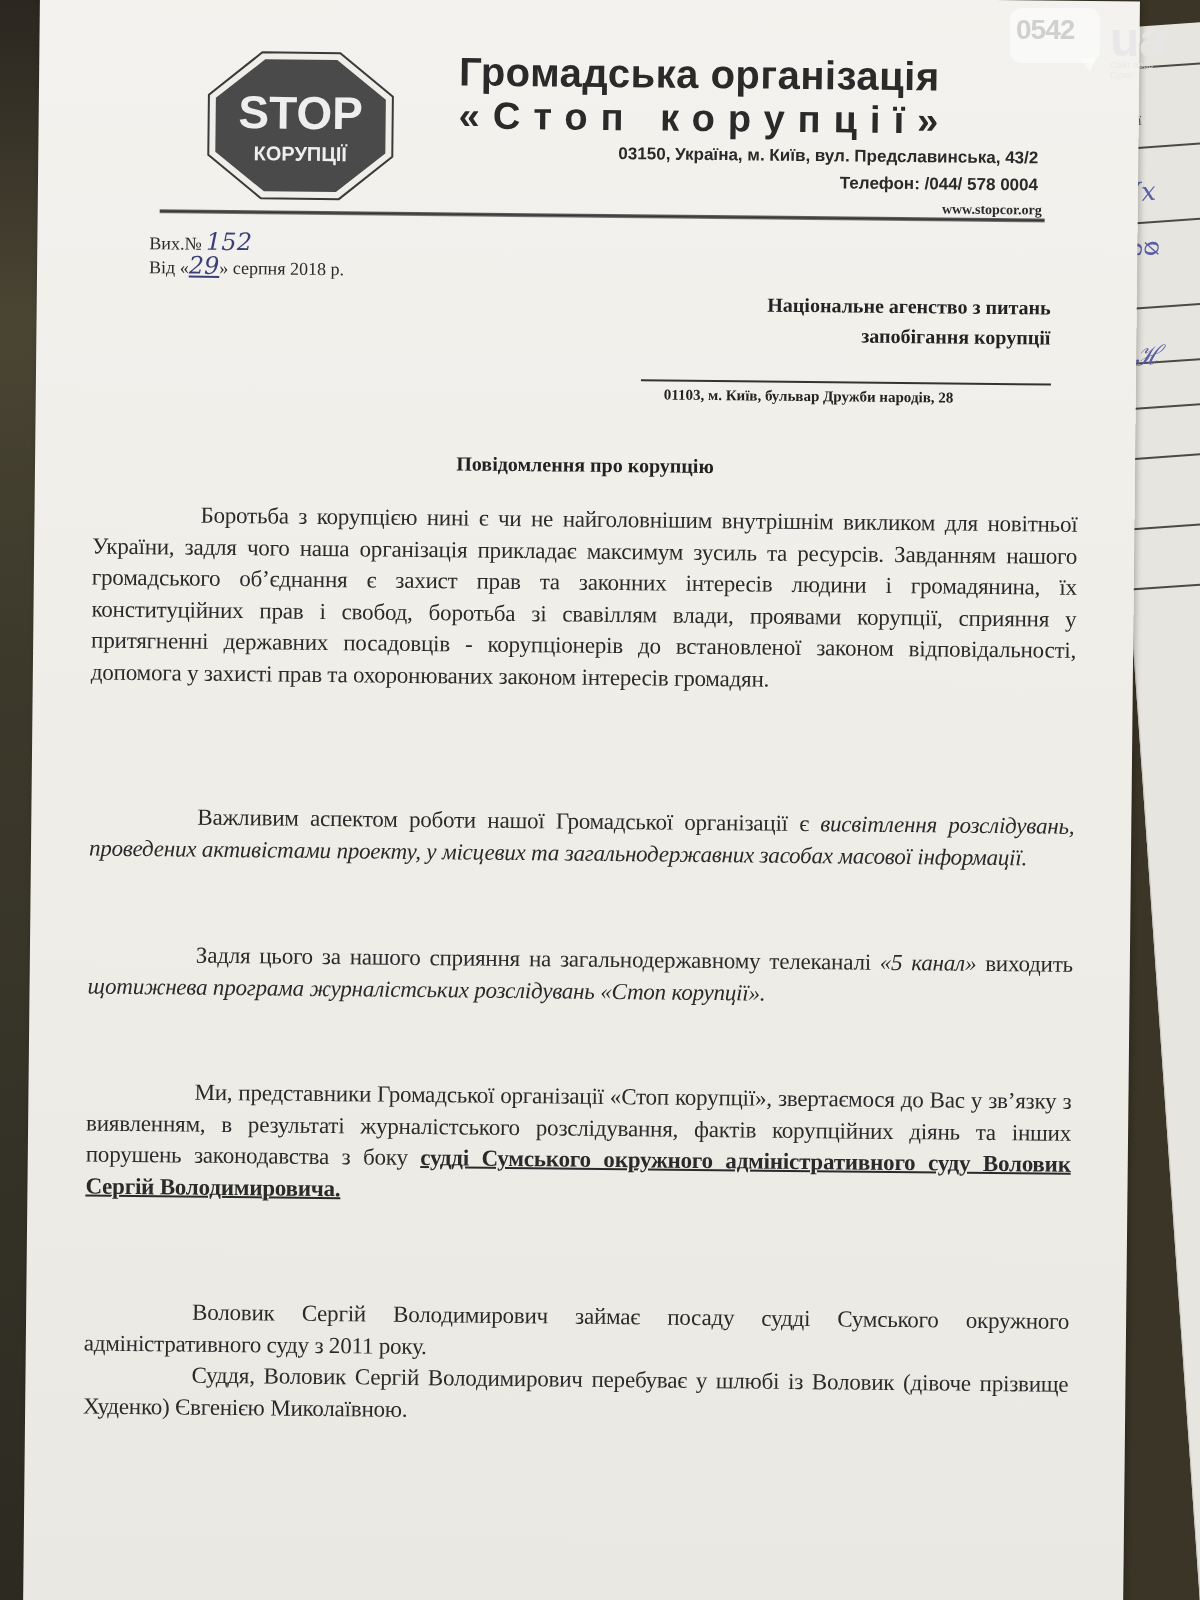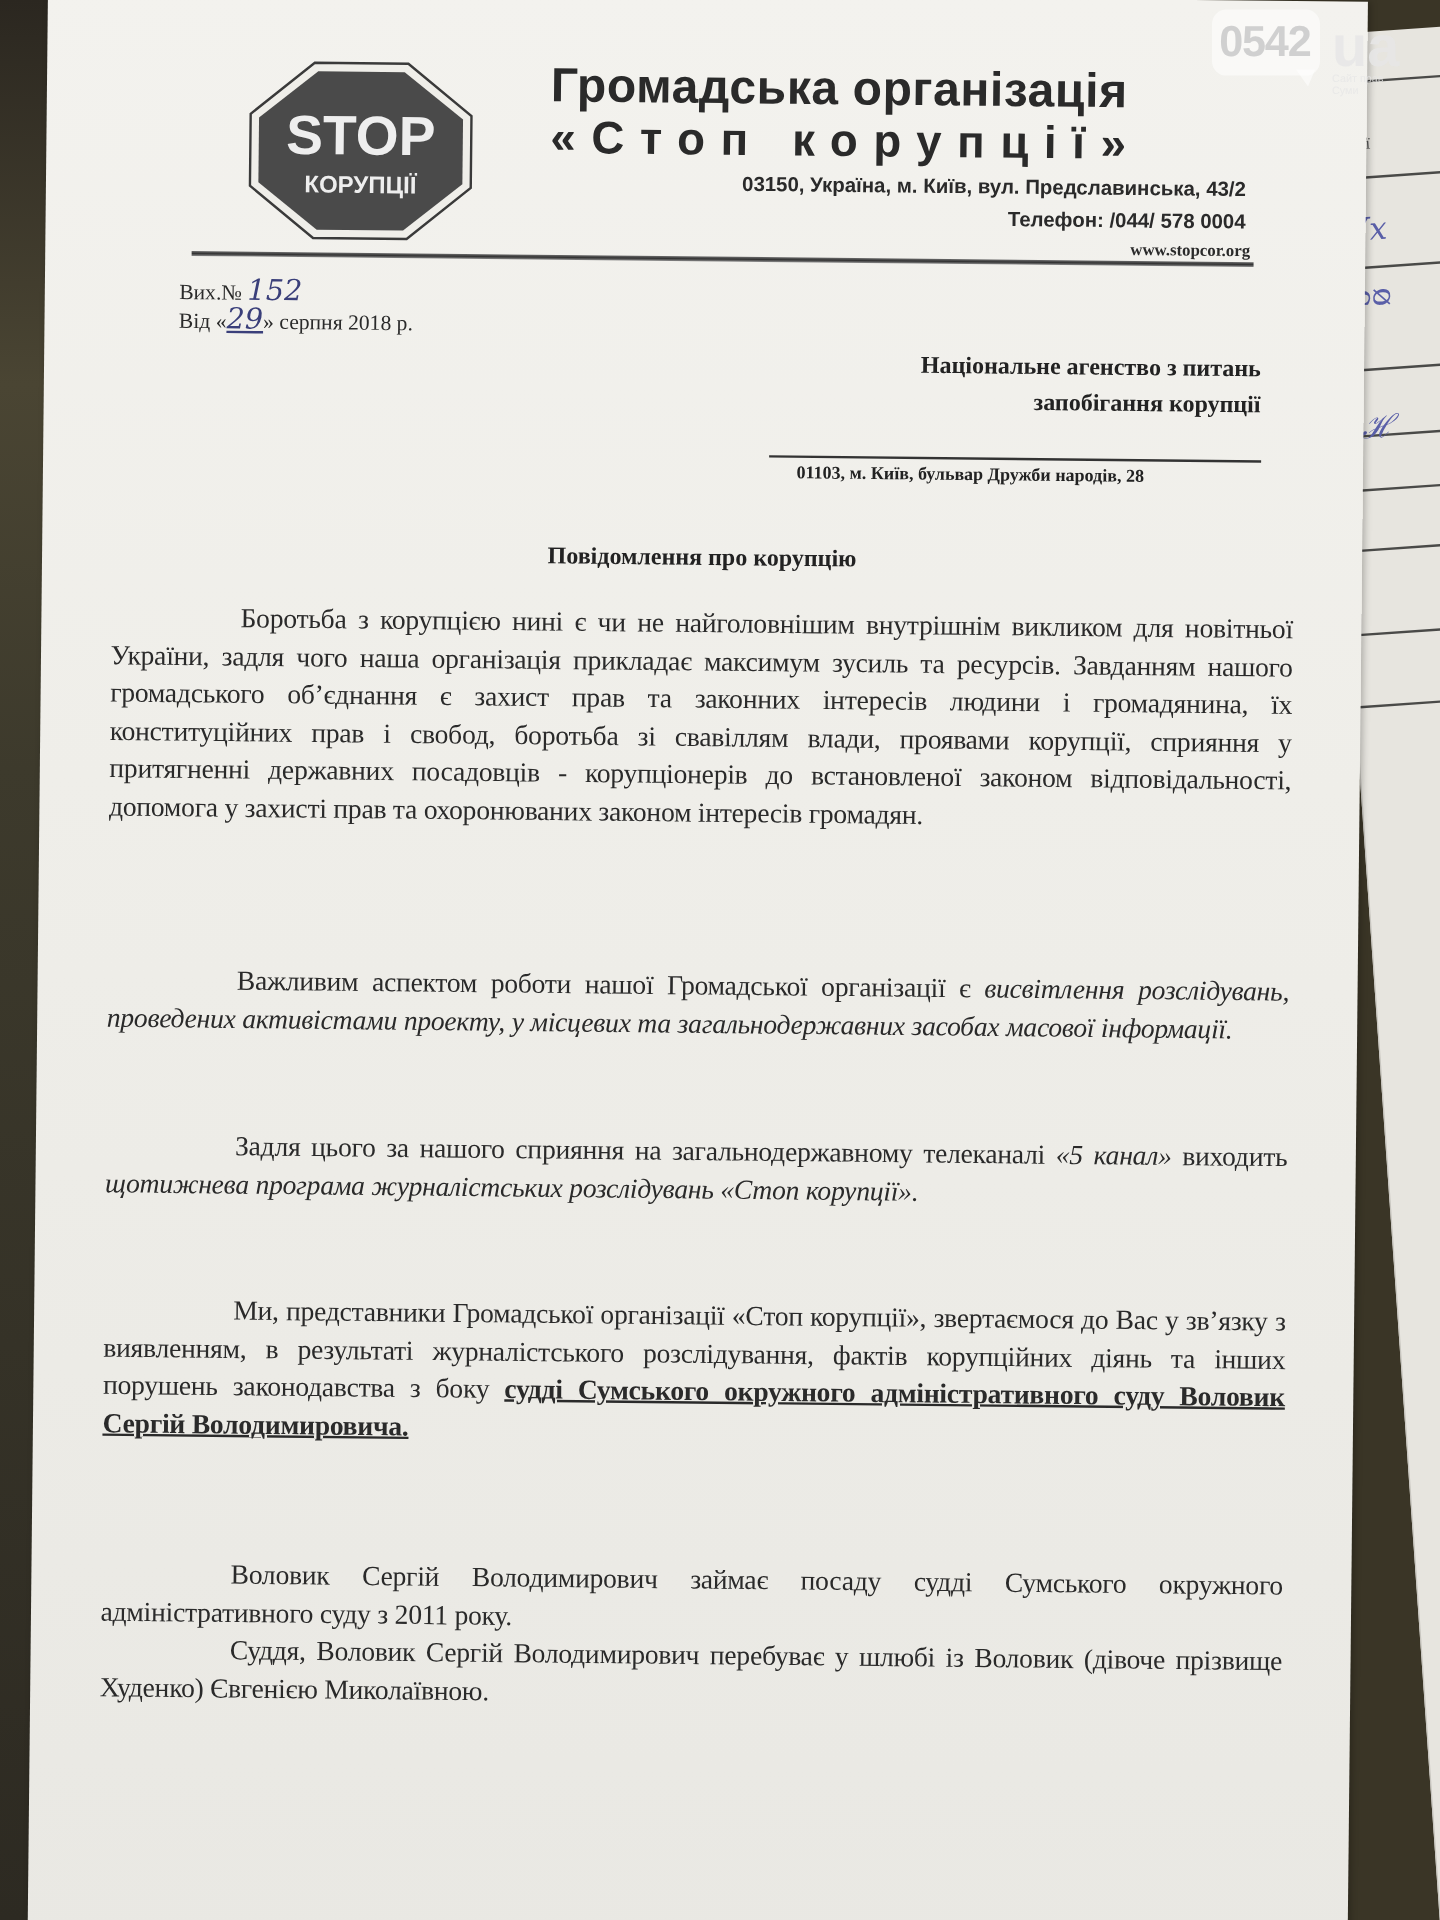--- a/index.html
+++ b/index.html
@@ -86,21 +86,21 @@
     font-family:"Liberation Sans", sans-serif;
   }
   .wm-bubble {
     position:absolute; left:0; top:0; width:90px; height:55px; border-radius:12px;
     background:rgba(255,255,255,0.55);
   }
   .wm-tail {
     position:absolute; left:70px; top:50px; width:0; height:0;
     border-left:10px solid transparent; border-right:6px solid transparent; border-top:14px solid rgba(255,255,255,0.55);
   }
-  .wm-num { position:absolute; left:6px; top:6px; font-size:36px; font-weight:bold; color:rgba(205,205,205,0.95); letter-spacing:-1px; }
+  .wm-num { position:absolute; left:6px; top:6px; font-size:28px; font-weight:bold; color:rgba(205,205,205,0.95); letter-spacing:-1px; }
   .wm-ua { position:absolute; left:100px; top:4px; font-size:48px; font-weight:bold; color:rgba(230,230,230,0.85); }
   .wm-sub { position:absolute; left:100px; top:52px; font-size:9px; color:rgba(230,230,230,0.8); line-height:10px; }
 </style>
 </head>
 <body>
 
 <div class="desk-left"></div>
 
 <div class="under-sheet">
   <div class="row-line" style="top:40px;"></div>

